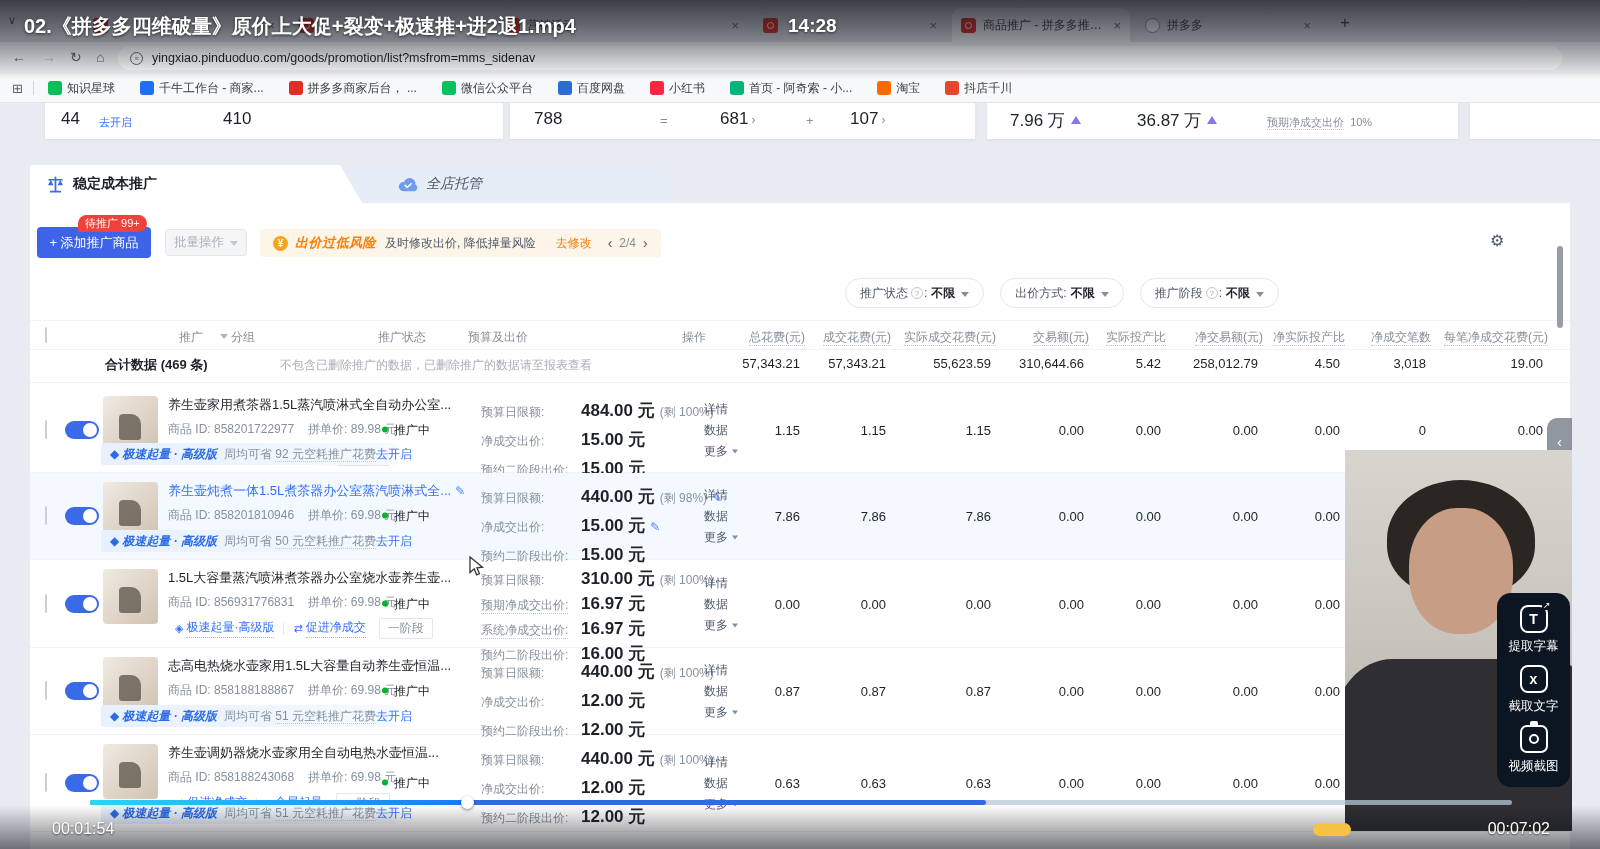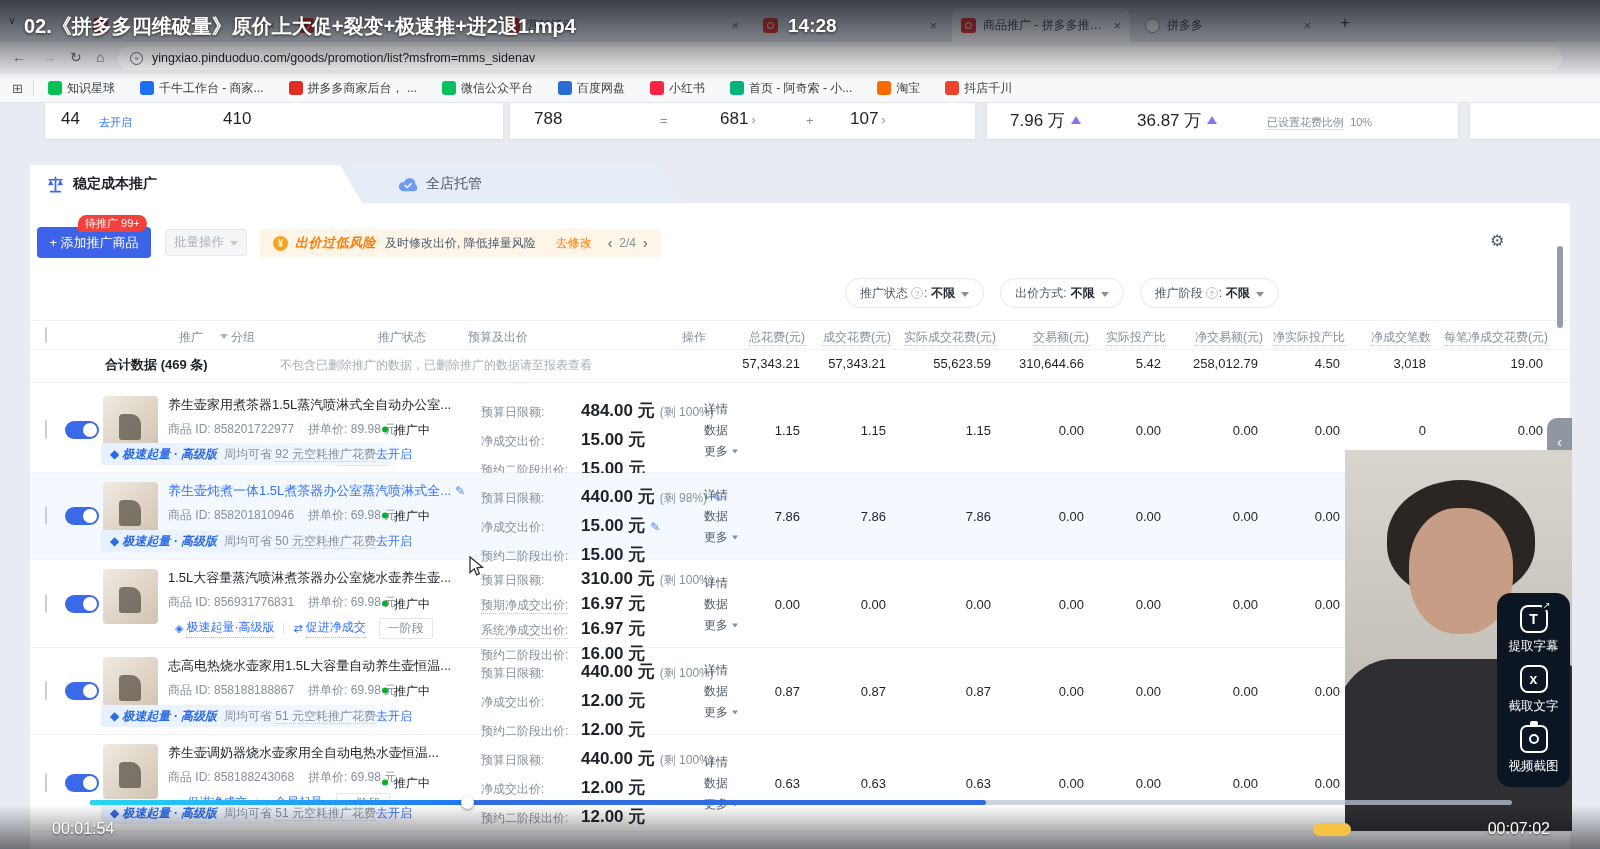--- a/index.html
+++ b/index.html
@@ -45,21 +45,21 @@
   .up-arrow{display:inline-block;width:0;height:0;border:5px solid transparent;border-bottom:8px solid #8577f3;
     margin-left:6px;transform:translateY(-2px);}
   .stat-note{position:absolute;top:13px;font-size:11px;color:#86909c;}
   .dotted{border-bottom:1px dotted #c2c7cf;padding-bottom:1px;}
 
   
   .ftab{position:absolute;top:165px;height:38px;display:flex;align-items:center;font-size:14px;box-sizing:border-box;z-index:3;}
   .ftab1{left:30px;width:332px;background:#fff;clip-path:polygon(0 0,310px 0,332px 100%,0 100%);
     font-weight:700;color:#1d2129;padding-left:16px;z-index:4;}
   .ftab2{left:350px;width:330px;background:#e7edf6;clip-path:polygon(0 0,308px 0,330px 100%,0 100%);
-    color:#4e5969;padding-left:48px;z-index:3;}
+    color:#4e5969;padding-left:48px;z-index:3;font-style:italic;}
   .ftab svg{margin-right:8px;}
 
   
   .maincard{position:absolute;left:30px;top:203px;width:1540px;bottom:0;background:#fff;z-index:3;}
 
   .btn-add{position:absolute;left:7px;top:24px;width:114px;height:31px;background:#3d63e8;color:#fff;
     border-radius:4px;font-size:13px;display:flex;align-items:center;justify-content:center;}
   .badge-pending{position:absolute;left:48px;top:12px;background:#f2403a;color:#fff;font-size:11px;
     border-radius:9px 9px 9px 2px;padding:1px 7px;z-index:4;white-space:nowrap;}
   .btn-batch{position:absolute;left:135px;top:26px;width:82px;height:27px;background:#f4f5f7;color:#aab0ba;
@@ -312,21 +312,21 @@
   <div class="statcard" style="left:510px;width:465px;">
     <span class="stat-num" style="left:24px">788</span>
     <span class="stat-op" style="left:150px">=</span>
     <span class="stat-num" style="left:210px"><span>681</span><span class="stat-chev">›</span></span>
     <span class="stat-op" style="left:296px">+</span>
     <span class="stat-num" style="left:340px"><span>107</span><span class="stat-chev">›</span></span>
   </div>
   <div class="statcard" style="left:987px;width:471px;">
     <span class="stat-num" style="left:23px"><span>7.96 万</span><span class="up-arrow"></span></span>
     <span class="stat-num" style="left:150px"><span>36.87 万</span><span class="up-arrow"></span></span>
-    <span class="stat-note" style="left:280px"><span class="dotted">已设置花费比例</span>&nbsp;&nbsp;<span>10%</span></span>
+    <span class="stat-note" style="left:280px"><span class="dotted">预期净成交出价</span>&nbsp;&nbsp;<span>10%</span></span>
   </div>
   <div class="statcard" style="left:1470px;width:130px;"></div>
 
   <div class="ftab ftab1">
     <svg width="19" height="19" viewBox="0 0 24 24">
       <path d="M12 3v17M6 21h12M4 6h16" stroke="#3b6ae8" stroke-width="2.2" fill="none" stroke-linecap="round"></path>
       <path d="M6 6l-3.4 7h6.8zM18 6l-3.4 7h6.8z" fill="#3b6ae8"></path>
     </svg>
     <span>稳定成本推广</span>
   </div>

